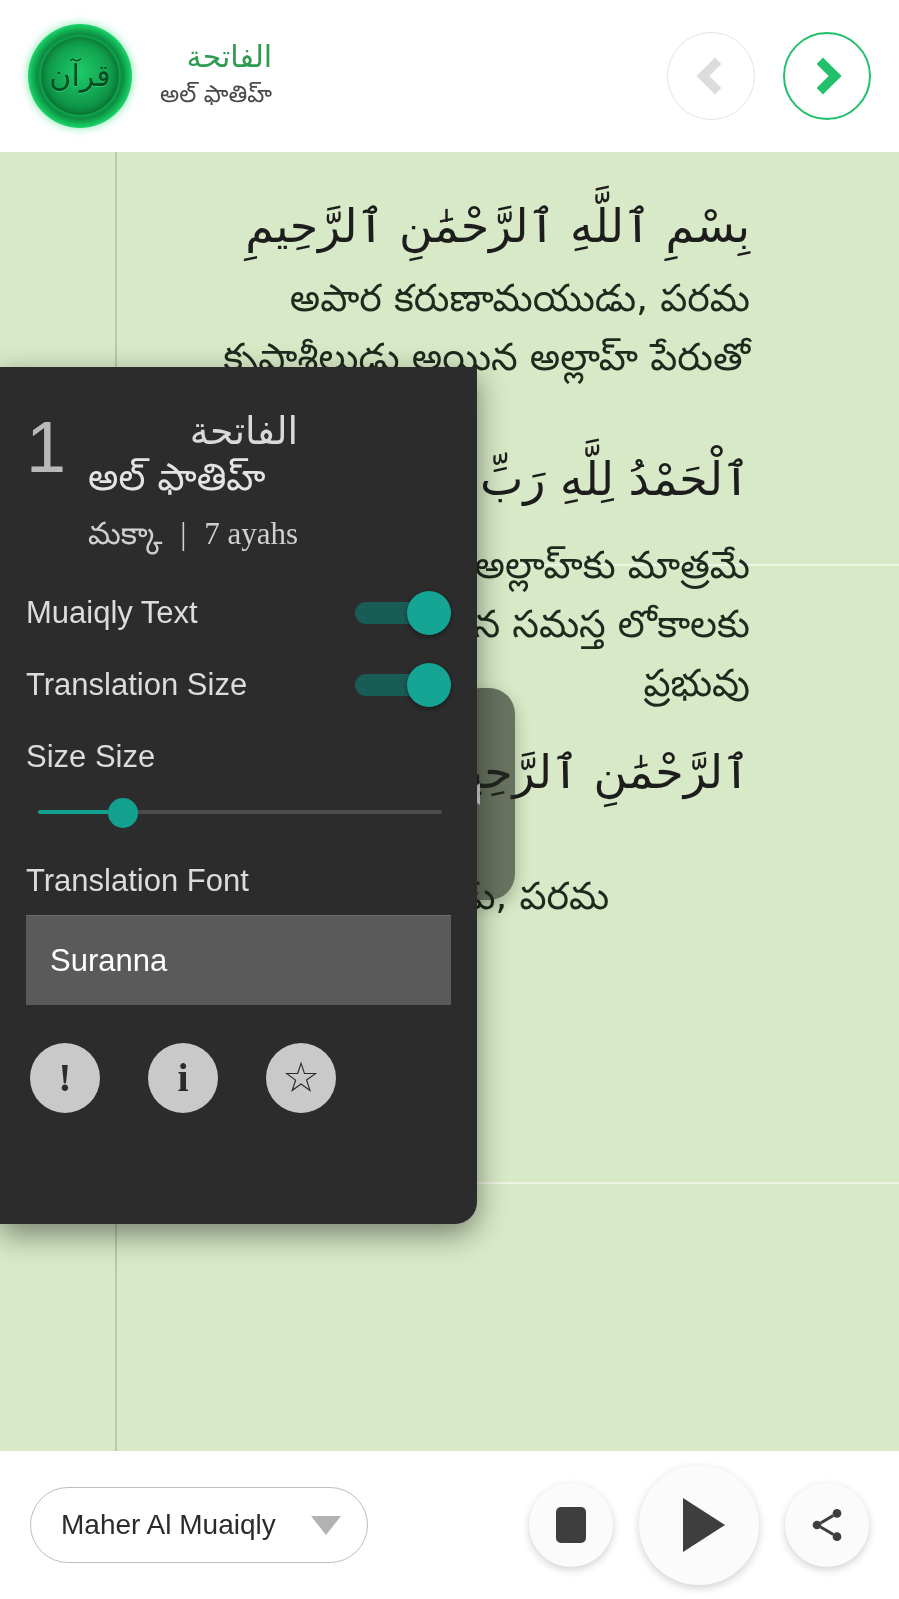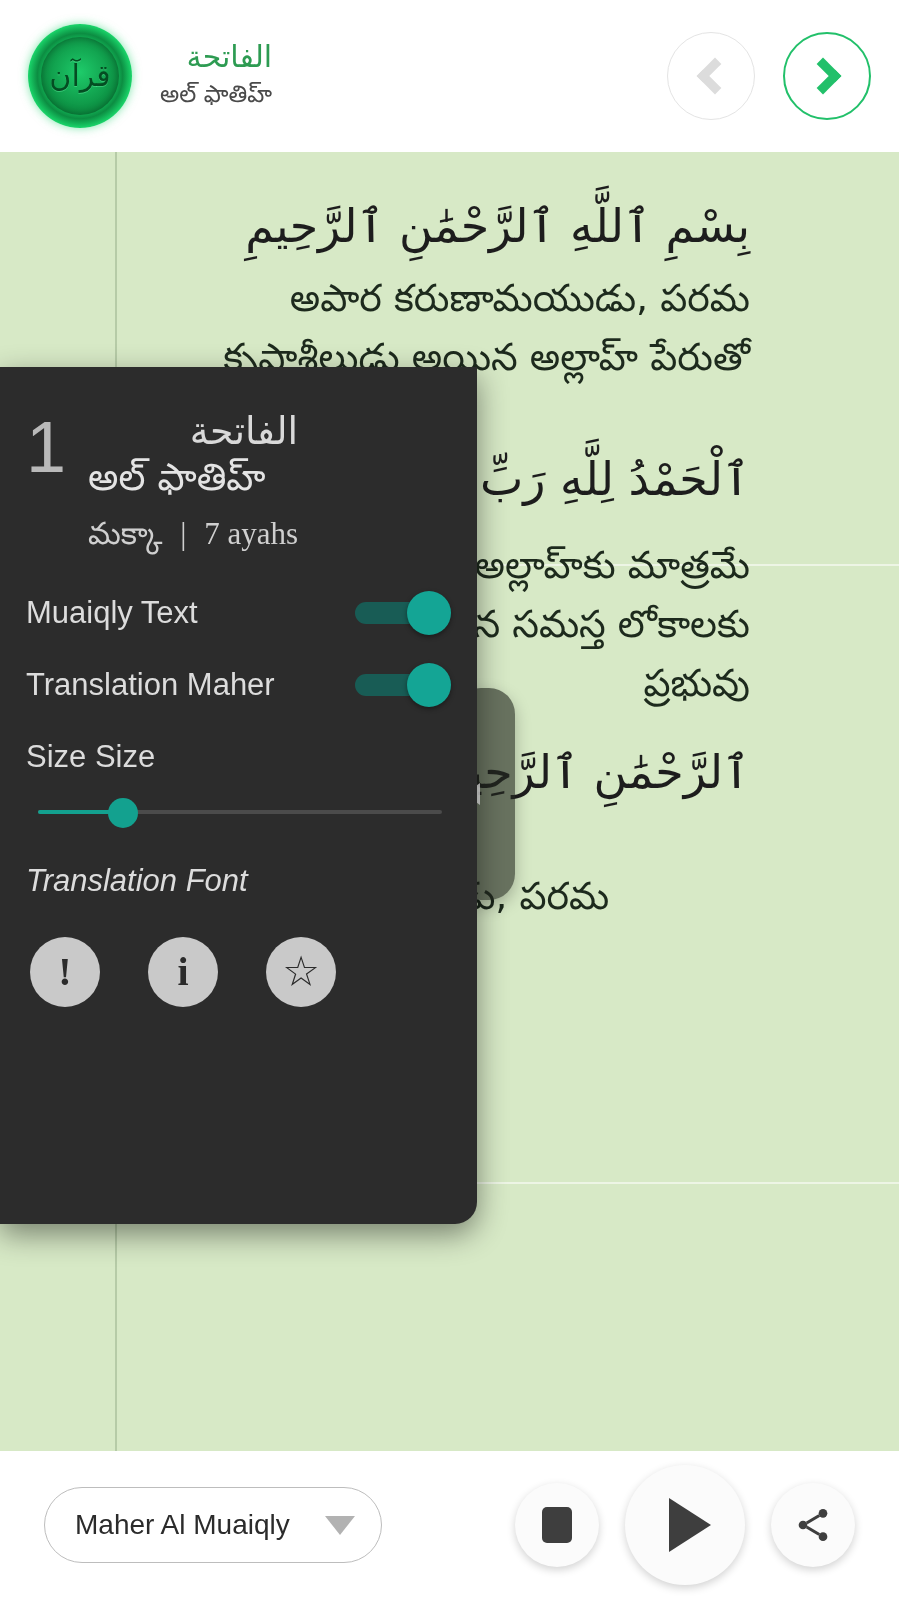--- a/index.html
+++ b/index.html
@@ -131,41 +131,41 @@
   }
   .slider .fill {
     position: absolute; left: 0; top: 15px; width: 90px; height: 4px;
     background: #13a18f; border-radius: 2px;
   }
   .slider .thumb {
     position: absolute; left: 70px; top: 3px; width: 30px; height: 30px;
     border-radius: 50%; background: #13a18f;
   }
 
-  .field-label { font-size: 31px; color: #dcdcdc; margin-top: 34px; font-style: italic; }
+  .field-label { font-size: 31px; color: #dcdcdc; margin-top: 34px; }
   .select-box {
     margin-top: 16px; width: 425px; height: 90px; background: #5a5a5a;
     display: flex; align-items: center; padding: 0 24px;
     border-top: 1px solid #6d6d6d;
   }
   .select-value { font-size: 31px; color: #ffffff; }
 
   .icon-row { display: flex; gap: 48px; margin-top: 38px; padding-left: 4px; }
   .round-icon {
     width: 70px; height: 70px; border-radius: 50%; background: #c9c9c9;
     display: flex; align-items: center; justify-content: center;
     color: #2b2b2b; font-size: 40px; font-family: "Liberation Serif", serif;
     line-height: 1; font-weight: bold;
   }
   .round-icon.star { font-size: 42px; font-family: "DejaVu Sans", sans-serif; font-weight: normal; }
 
   
   .player {
     position: absolute; left: 0; top: 1451px; width: 899px; height: 148px;
-    background: #ffffff; display: flex; align-items: center; padding: 0 44px;
+    background: #ffffff; display: flex; align-items: center; padding: 0 30px;
   }
   .reciter-select {
     width: 338px; height: 76px; border: 1px solid #bdbdbd; border-radius: 38px;
     display: flex; align-items: center; justify-content: space-between;
     padding: 0 26px 0 30px; background: #fff;
   }
   .reciter-name { font-size: 28px; color: #2b2b2b; }
   .caret-down {
     width: 0; height: 0; border-left: 15px solid transparent;
     border-right: 15px solid transparent; border-top: 19px solid #b2b2b2;
@@ -252,35 +252,38 @@
 
     <div class="setting-row">
       <span class="setting-label">Muaiqly Text</span>
       <span class="switch">
         <span class="track"></span>
         <span class="knob"></span>
       </span>
     </div>
 
     <div class="setting-row">
-      <span class="setting-label">Translation Maher</span>
+      <span class="setting-label">Translation Size</span>
       <span class="switch">
         <span class="track"></span>
         <span class="knob"></span>
       </span>
     </div>
 
     <div class="slider-label">Size Size</div>
     <div class="slider">
       <span class="rail"></span>
       <span class="fill"></span>
       <span class="thumb"></span>
     </div>
 
     <div class="field-label">Translation Font</div>
+    <div class="select-box">
+      <span class="select-value">Suranna</span>
+    </div>
 
     <div class="icon-row">
       <div class="round-icon">
         <span>!</span>
       </div>
       <div class="round-icon">
         <span>i</span>
       </div>
       <div class="round-icon star">
         <span>☆</span>

